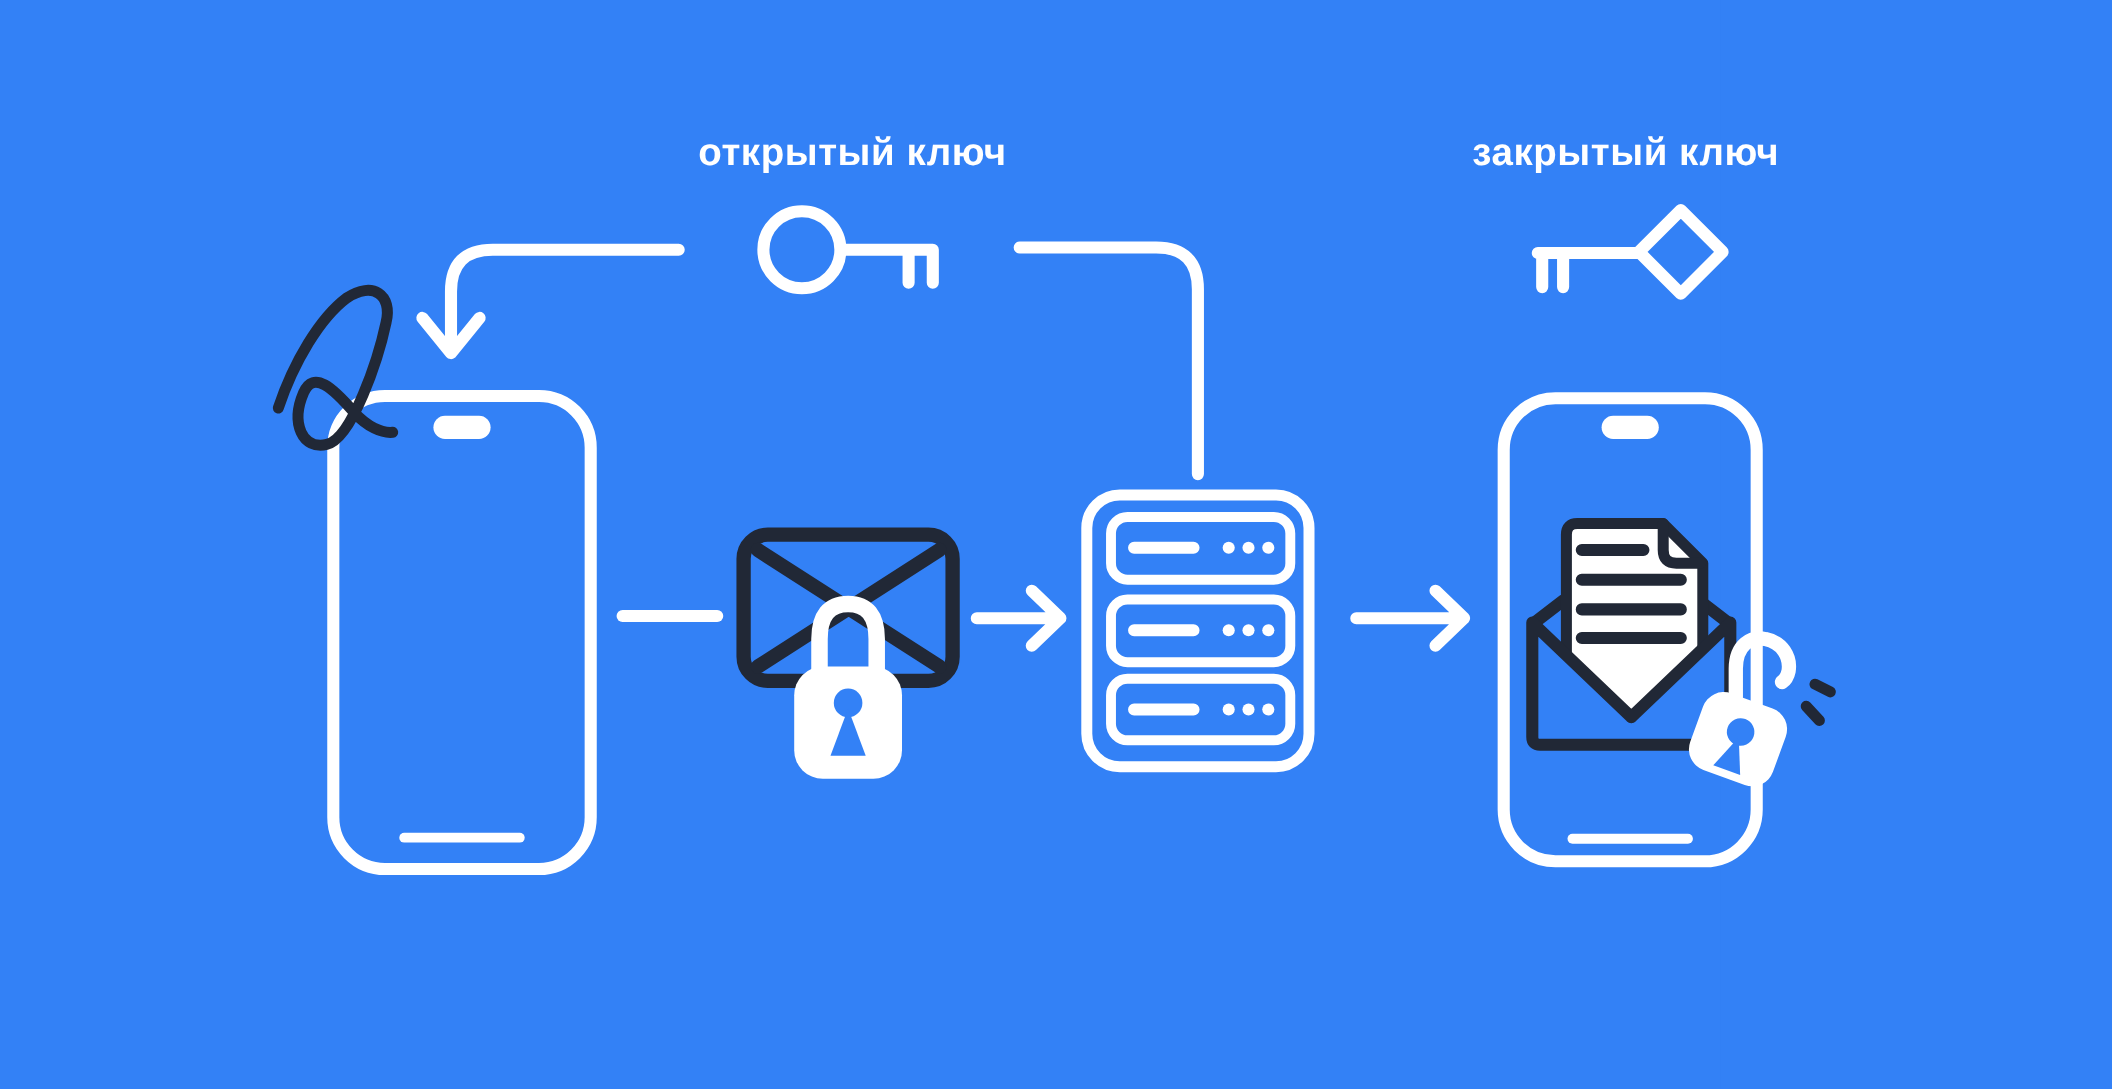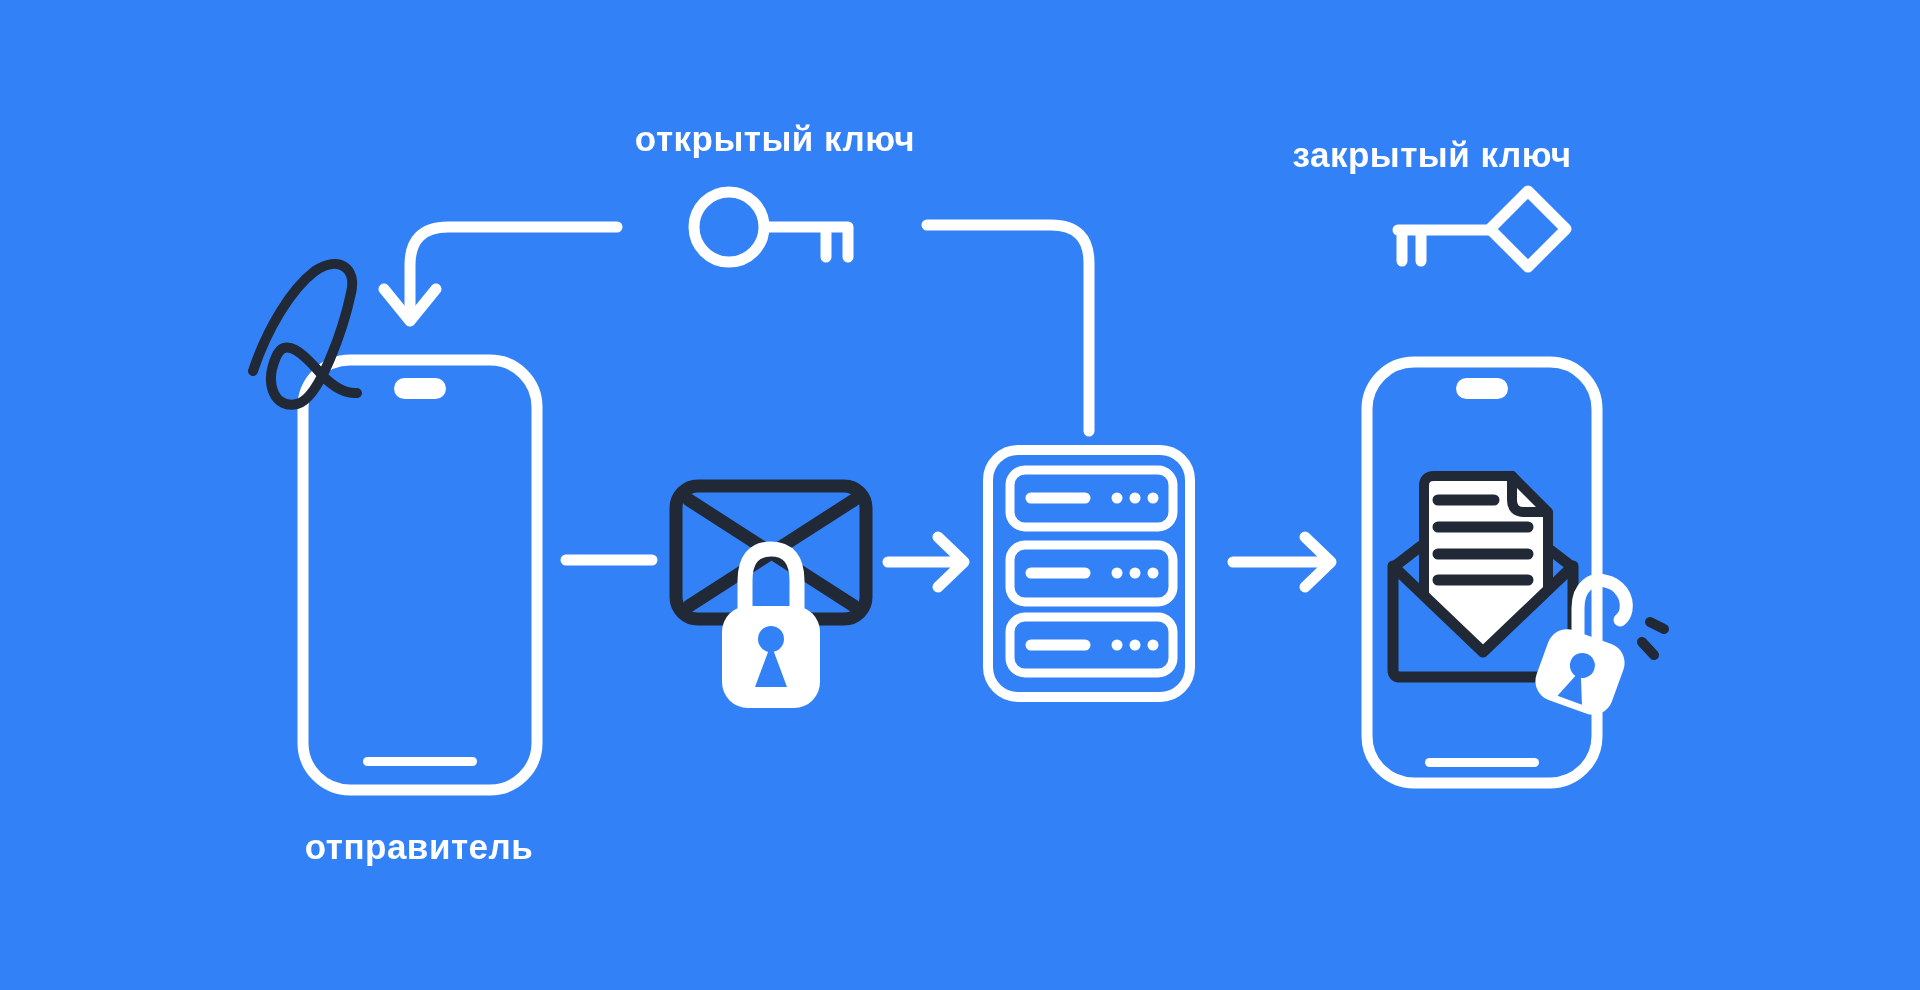--- a/index.html
+++ b/index.html
@@ -132,15 +132,14 @@
         <rect class="fw" x="-40" y="-37" width="80" height="74" rx="20"></rect>
         <circle class="fbg" cx="0" cy="-7" r="12.5"></circle>
         <path class="fbg" d="M 0 -2 L 13 30 L -13 30 Z"></path>
       </g>
 
       <path class="sd" stroke-width="10" d="M 1650 622 L 1664 629 M 1642 642 L 1654 655"></path>
     </g>
   </svg>
 
   <div class="label" style="left:775px;top:139px;">открытый ключ</div>
-  <div class="label" style="left:1432px;top:139px;margin-top:16px;">закрытый ключ</div>
-  <div class="label" style="left:419px;top:847px;">отправитель</div>
+  <div class="label" style="left:1478px;top:139px;">закрытый ключ</div>
 </div>
 
 </body></html>

